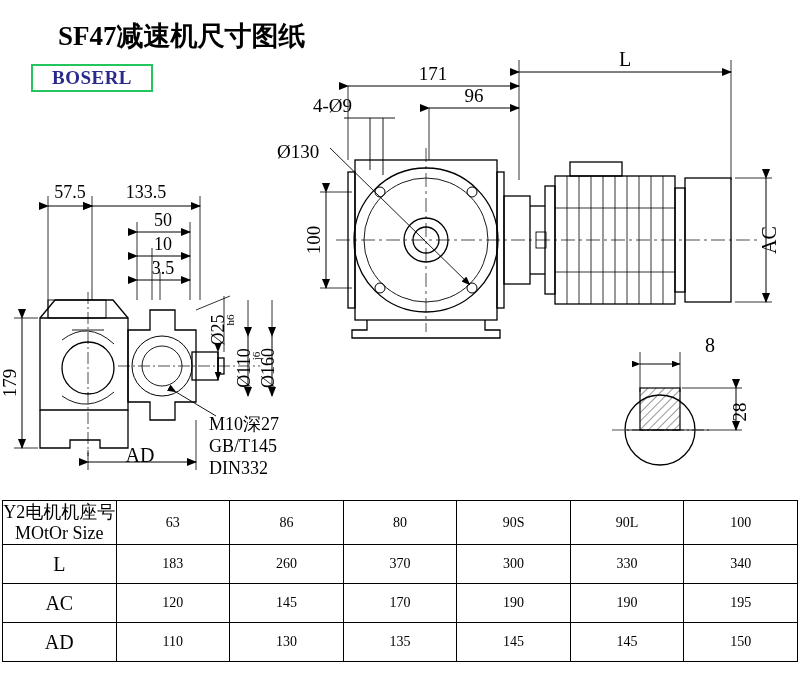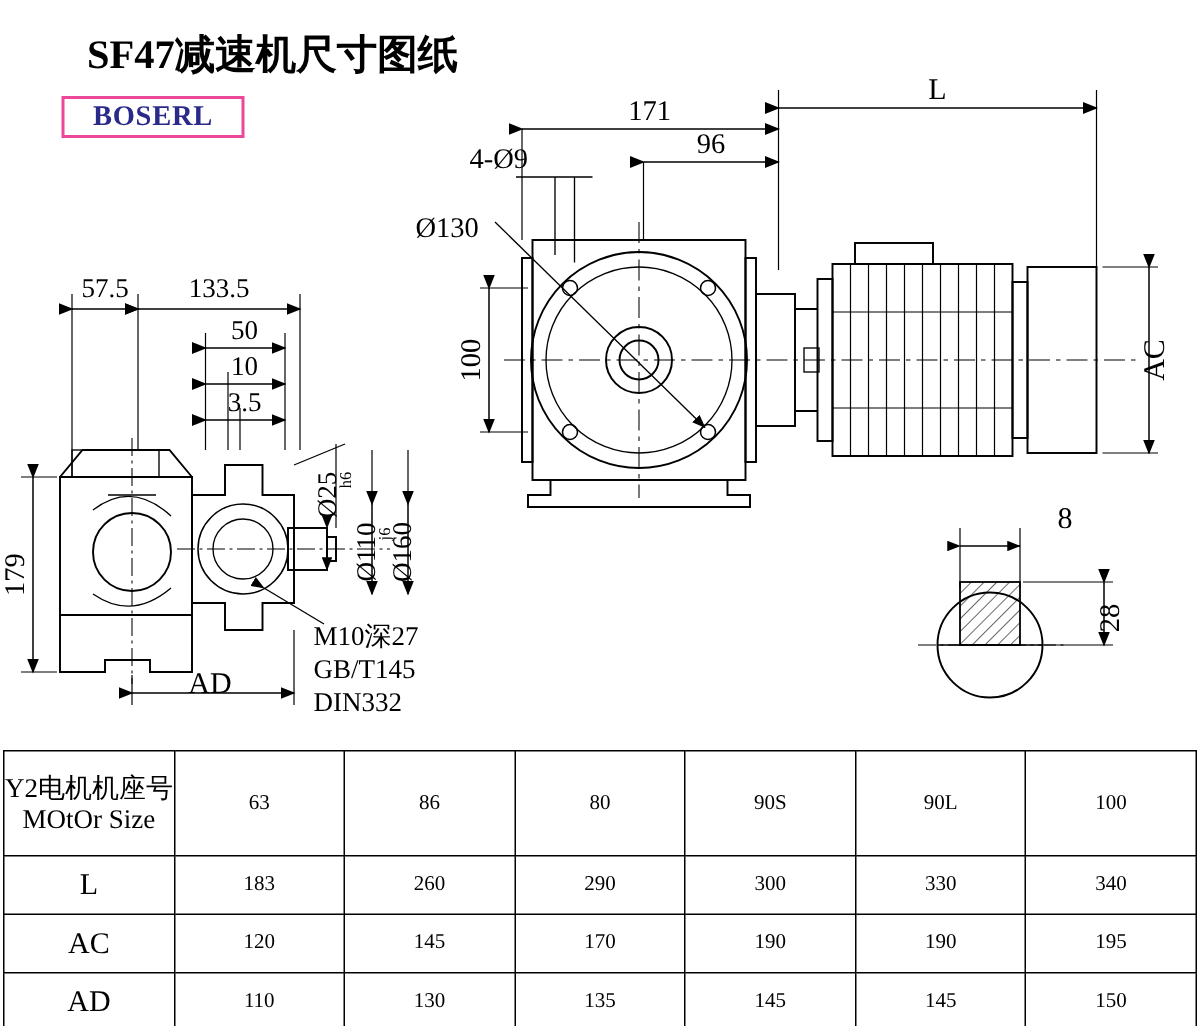--- a/index.html
+++ b/index.html
@@ -25,25 +25,25 @@
     position: absolute;
     left: 58px;
     top: 18px;
     font-size: 27px;
     font-weight: bold;
     letter-spacing: 0px;
     white-space: nowrap;
   }
   .logo-box {
     position: absolute;
-    left: 41px;
+    left: 31px;
     top: 64px;
     width: 122px;
     height: 28px;
-    border: 2px solid #ec4899;
+    border: 2px solid #22c55e;
     box-sizing: border-box;
   }
   .logo-text {
     position: absolute;
     left: 0; top: 0;
     width: 100%;
     height: 100%;
     line-height: 24px;
     text-align: center;
     color: #2a2a8a;
@@ -75,21 +75,21 @@
     font-family: "Liberation Serif", serif;
     height: 38px;
     padding: 0;
   }
   .spec-table td.rowhead {
     font-size: 20px;
   }
   .spec-table td.rowhead-first {
     font-size: 18px;
     line-height: 1.15;
-    padding: 14px 0;
+    padding: 1px 0;
     margin-left: 16px;
   }
   .rowhead-first .cn {
     display: block;
     font-size: 18px;
   }
   .rowhead-first .en {
     display: block;
     font-size: 18px;
     text-align: center;
@@ -329,21 +329,21 @@
         <td>86</td>
         <td>80</td>
         <td>90S</td>
         <td>90L</td>
         <td>100</td>
       </tr>
       <tr>
         <td class="rowhead">L</td>
         <td>183</td>
         <td>260</td>
-        <td>290</td>
+        <td>370</td>
         <td>300</td>
         <td>330</td>
         <td>340</td>
       </tr>
       <tr>
         <td class="rowhead">AC</td>
         <td>120</td>
         <td>145</td>
         <td>170</td>
         <td>190</td>

